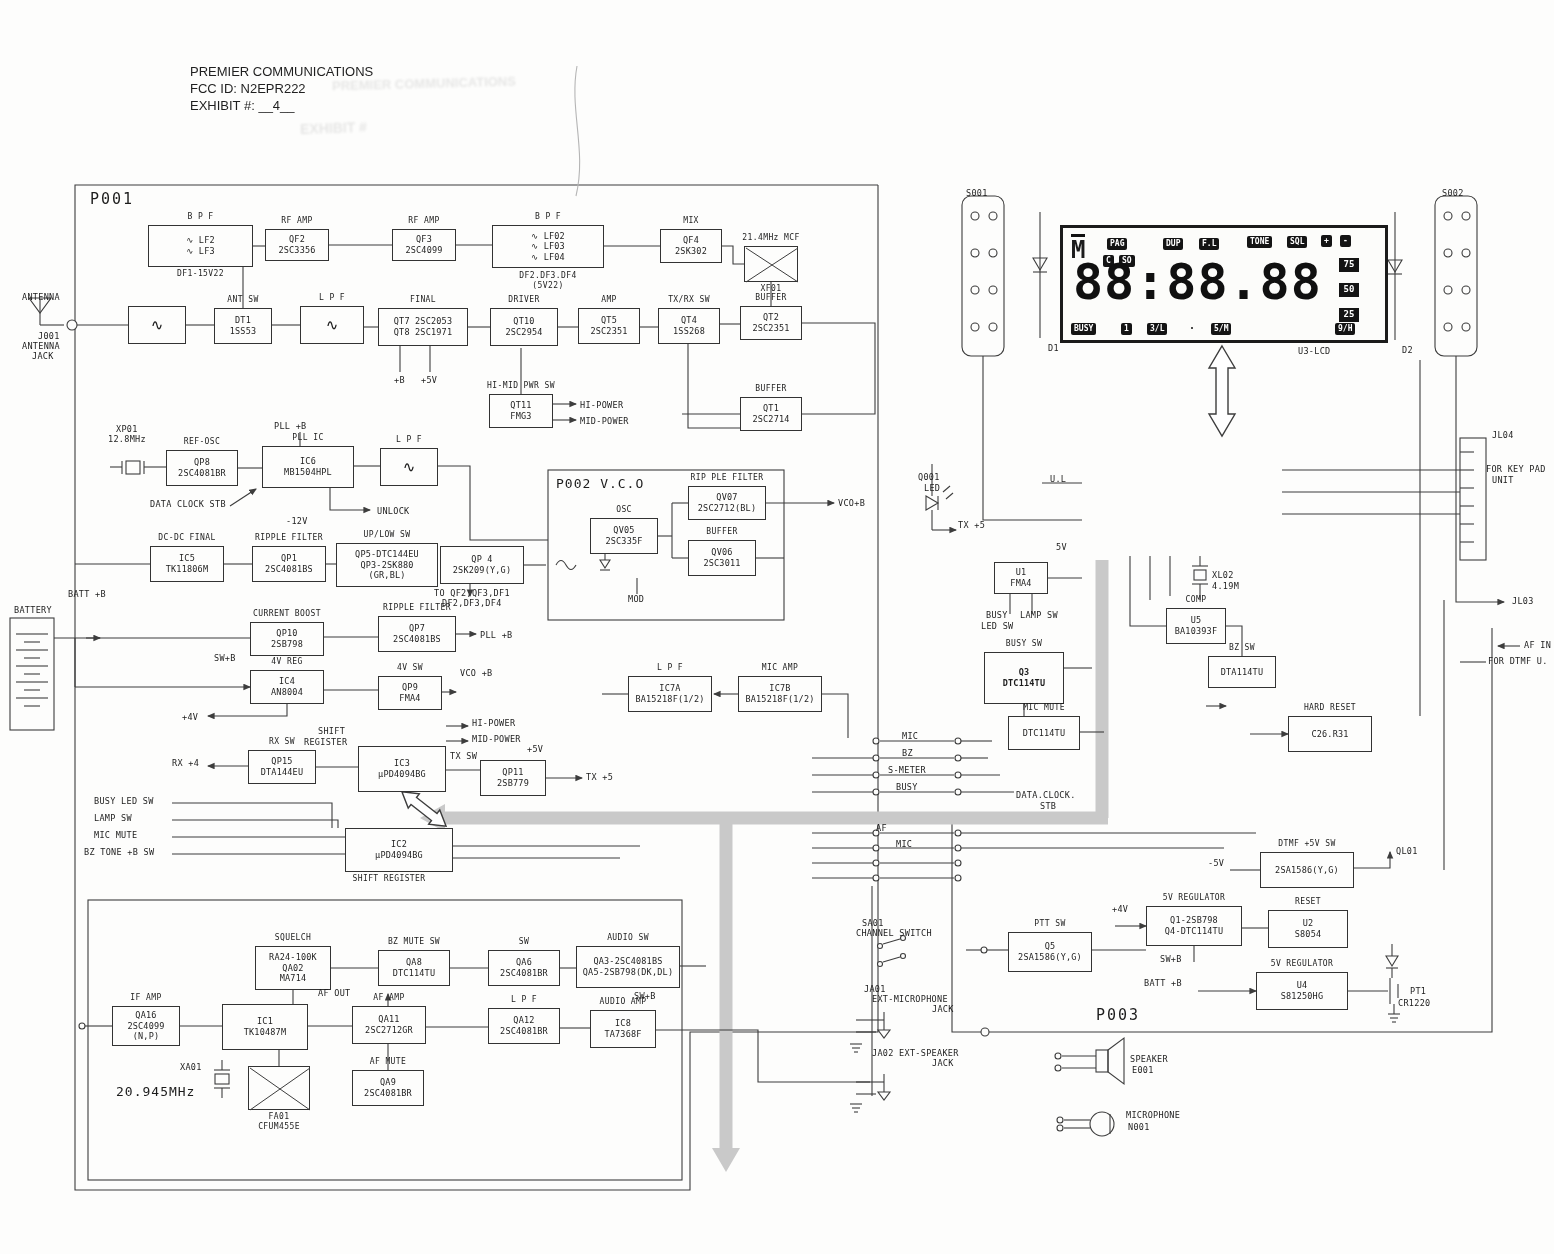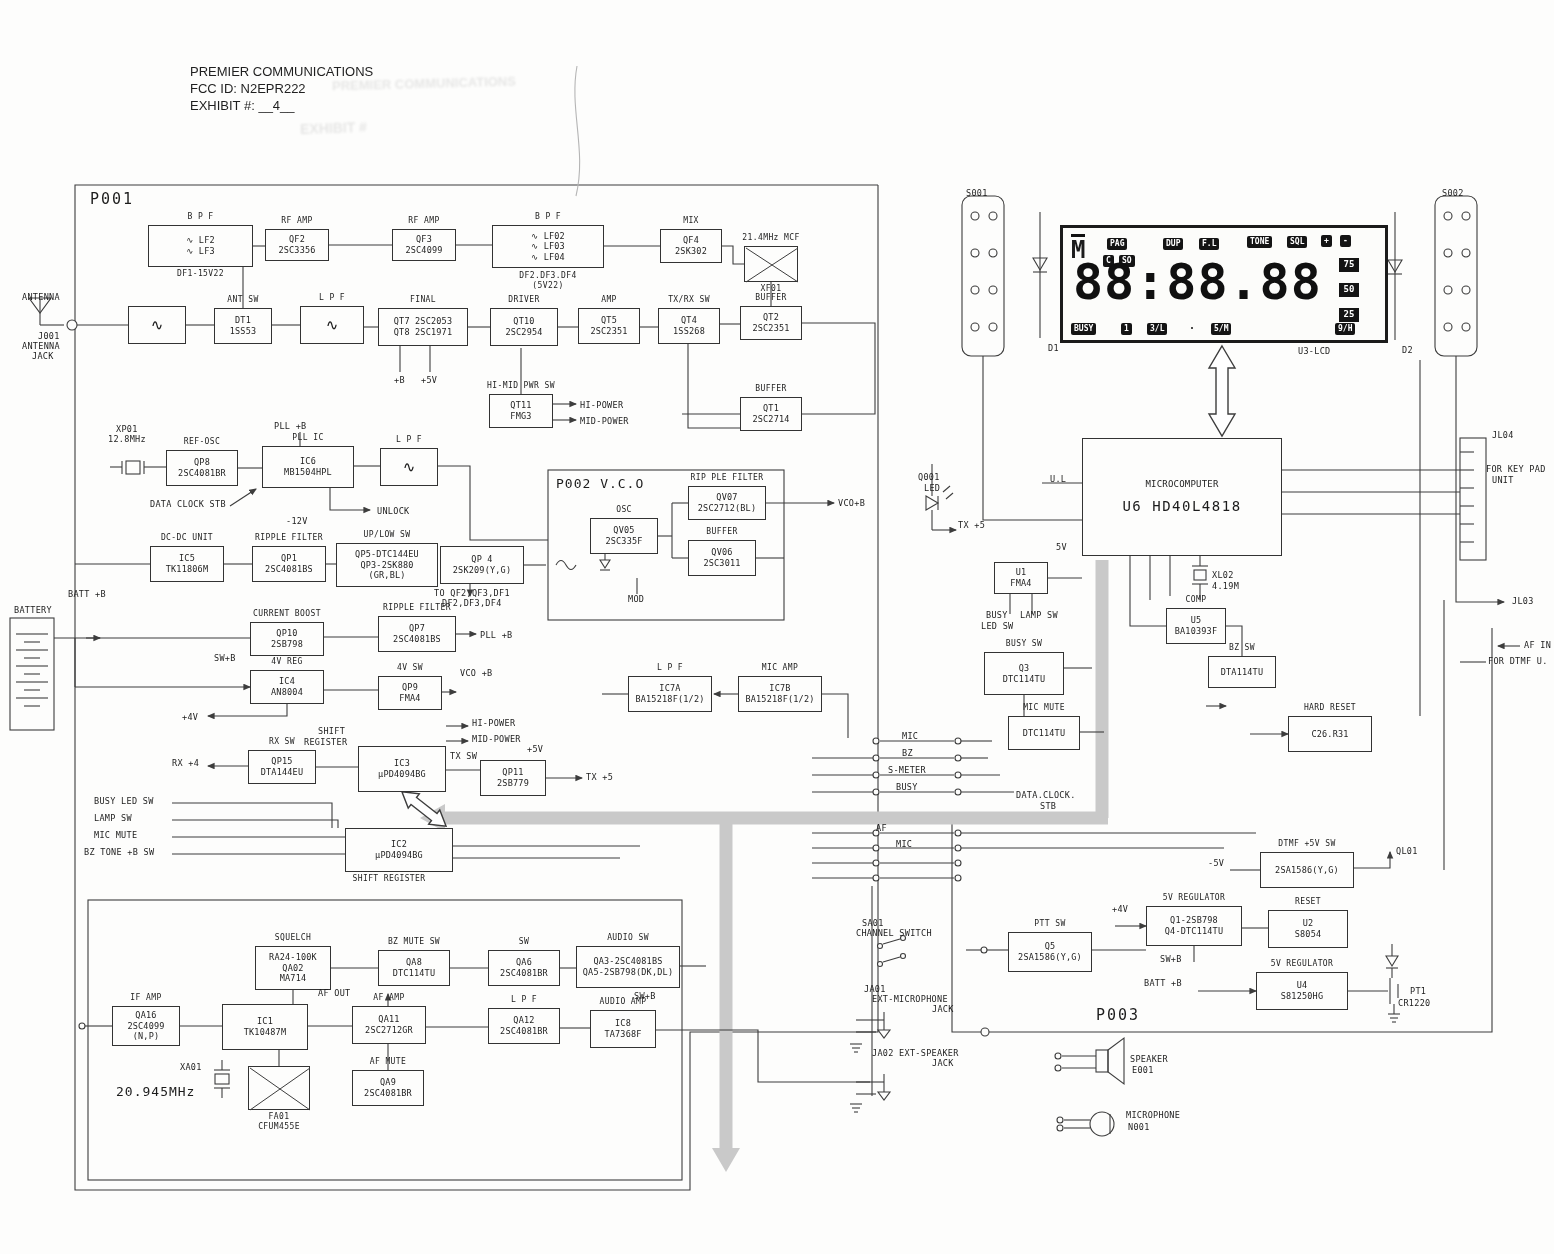--- a/index.html
+++ b/index.html
@@ -456,21 +456,21 @@
       </div>
       <div class="albl" style="left: 237px; top: 433px; width: 142px;">PLL  IC</div>
       <div class="blk filter" style="left: 380px; top: 448px; width: 58px; height: 38px;">
         <div class="fsym">∿</div>
       </div>
       <div class="albl" style="left: 355px; top: 435px; width: 108px;">L P F</div>
       <div class="blk" style="left: 150px; top: 546px; width: 74px; height: 36px;">
         <div class="bl">IC5</div>
         <div class="bl">TK11806M</div>
       </div>
-      <div class="albl" style="left: 125px; top: 533px; width: 124px;">DC-DC UNIT</div>
+      <div class="albl" style="left: 125px; top: 533px; width: 124px;">DC-DC FINAL</div>
       <div class="blk" style="left: 252px; top: 546px; width: 74px; height: 36px;">
         <div class="bl">QP1</div>
         <div class="bl">2SC4081BS</div>
       </div>
       <div class="albl" style="left: 227px; top: 533px; width: 124px;">RIPPLE FILTER</div>
       <div class="blk" style="left: 336px; top: 543px; width: 102px; height: 44px;">
         <div class="bl">QP5-DTC144EU</div>
         <div class="bl">QP3-2SK880</div>
         <div class="bl">(GR,BL)</div>
       </div>
@@ -594,34 +594,30 @@
       </div>
       <div class="albl" style="left: 327px; top: 1057px; width: 122px;">AF MUTE</div>
       <div class="blk crossed" style="left: 248px; top: 1066px; width: 62px; height: 44px;">
         <svg class="xs" width="62" height="44">
           <line x1="1" y1="1" x2="61" y2="43" stroke="#3d3d3d"></line>
           <line x1="1" y1="43" x2="61" y2="1" stroke="#3d3d3d"></line>
         </svg>
       </div>
       <div class="albl" style="left: 223px; top: 1112px; width: 112px;">FA01</div>
       <div class="albl" style="left: 223px; top: 1122px; width: 112px;">CFUM455E</div>
-      <div class="blk big" style="left: 1082px; top: 438px; width: 200px; height: 118px;">
-        <div class="bl">MICROCOMPUTER</div>
-        <div class="bl">U6 HD40L4818</div>
-      </div>
       <div class="blk" style="left: 994px; top: 562px; width: 54px; height: 32px;">
         <div class="bl">U1</div>
         <div class="bl">FMA4</div>
       </div>
       <div class="blk" style="left: 1166px; top: 608px; width: 60px; height: 36px;">
         <div class="bl">U5</div>
         <div class="bl">BA10393F</div>
       </div>
       <div class="albl" style="left: 1141px; top: 595px; width: 110px;">COMP</div>
-      <div class="blk" style="left: 984px; top: 652px; width: 80px; height: 43px;">
+      <div class="blk" style="left: 984px; top: 652px; width: 80px; height: 52px; font-weight: bold;">
         <div class="bl">Q3</div>
         <div class="bl">DTC114TU</div>
       </div>
       <div class="albl" style="left: 959px; top: 639px; width: 130px;">BUSY SW</div>
       <div class="blk" style="left: 1208px; top: 656px; width: 68px; height: 32px;">
         <div class="bl">DTA114TU</div>
       </div>
       <div class="albl" style="left: 1183px; top: 643px; width: 118px;">BZ SW</div>
       <div class="blk" style="left: 1008px; top: 716px; width: 72px; height: 34px;">
         <div class="bl">DTC114TU</div>

